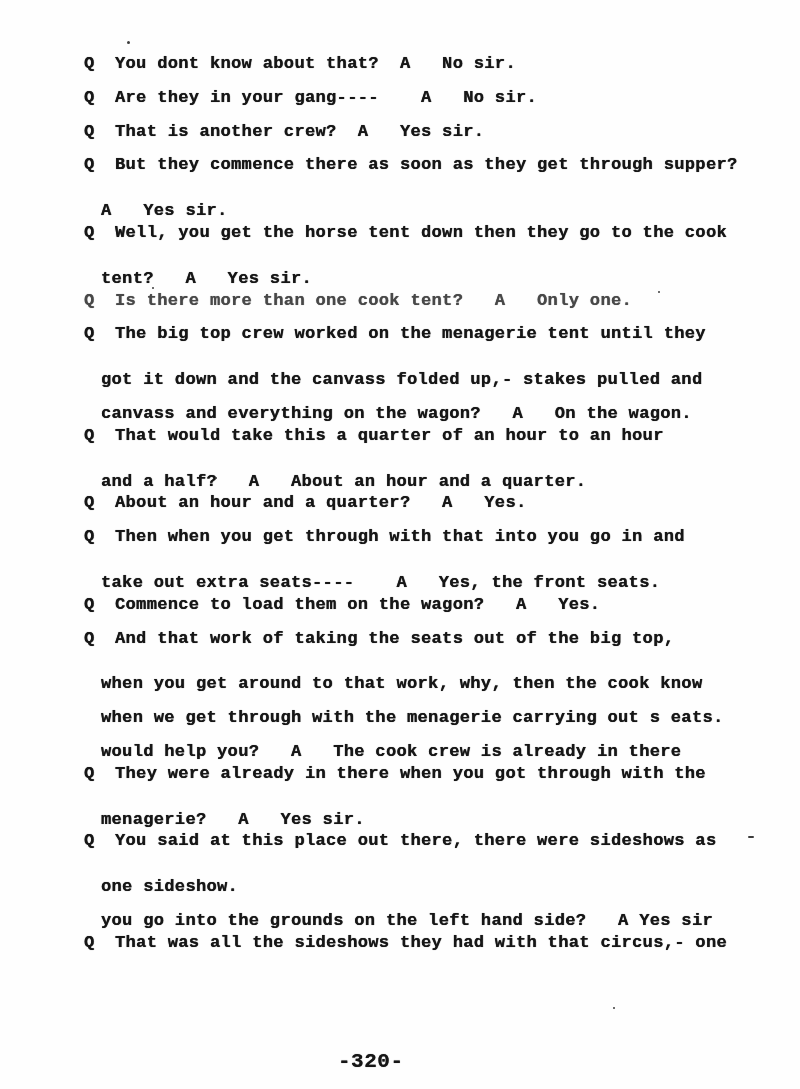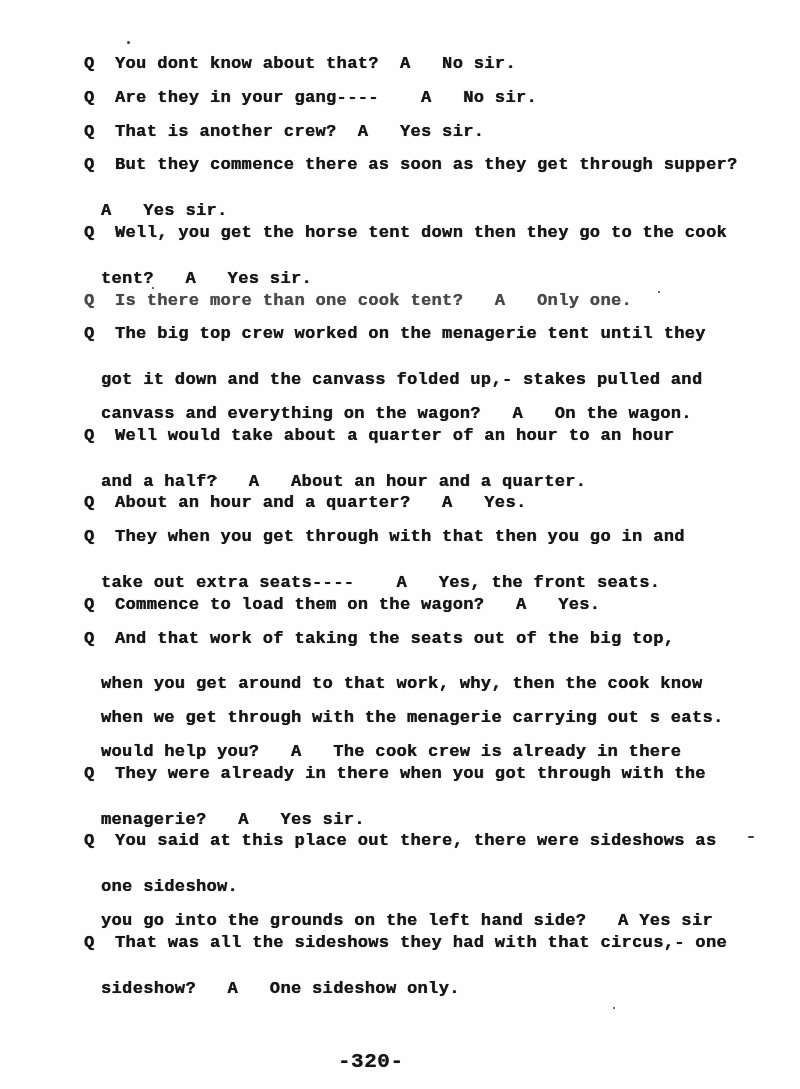--- a/index.html
+++ b/index.html
@@ -69,37 +69,36 @@
       <div class="line q"><span class="qmark">Q</span><span class="text">Are they in your gang----    A   No sir.</span></div>
       <div class="line q"><span class="qmark">Q</span><span class="text">That is another crew?  A   Yes sir.</span></div>
       <div class="line q"><span class="qmark">Q</span><span class="text">But they commence there as soon as they get through supper?</span></div>
       <div class="line cont"><span class="text">A   Yes sir.</span></div>
       <div class="line q"><span class="qmark">Q</span><span class="text">Well, you get the horse tent down then they go to the cook</span></div>
       <div class="line cont"><span class="text">tent?   A   Yes sir.</span></div>
       <div class="line q light"><span class="qmark">Q</span><span class="text">Is there more than one cook tent?   A   Only one.</span></div>
       <div class="line q"><span class="qmark">Q</span><span class="text">The big top crew worked on the menagerie tent until they</span></div>
       <div class="line cont"><span class="text">got it down and the canvass folded up,- stakes pulled and</span></div>
       <div class="line cont"><span class="text">canvass and everything on the wagon?   A   On the wagon.</span></div>
-      <div class="line q"><span class="qmark">Q</span><span class="text">Well would take about a quarter of an hour to an hour</span></div>
+      <div class="line q"><span class="qmark">Q</span><span class="text">That would take this a quarter of an hour to an hour</span></div>
       <div class="line cont"><span class="text">and a half?   A   About an hour and a quarter.</span></div>
       <div class="line q"><span class="qmark">Q</span><span class="text">About an hour and a quarter?   A   Yes.</span></div>
-      <div class="line q"><span class="qmark">Q</span><span class="text">They when you get through with that then you go in and</span></div>
+      <div class="line q"><span class="qmark">Q</span><span class="text">Then when you get through with that into you go in and</span></div>
       <div class="line cont"><span class="text">take out extra seats----    A   Yes, the front seats.</span></div>
       <div class="line q"><span class="qmark">Q</span><span class="text">Commence to load them on the wagon?   A   Yes.</span></div>
       <div class="line q"><span class="qmark">Q</span><span class="text">And that work of taking the seats out of the big top,</span></div>
       <div class="line cont"><span class="text">when you get around to that work, why, then the cook know</span></div>
       <div class="line cont"><span class="text">when we get through with the menagerie carrying out s eats.</span></div>
       <div class="line cont"><span class="text">would help you?   A   The cook crew is already in there</span></div>
       <div class="line q"><span class="qmark">Q</span><span class="text">They were already in there when you got through with the</span></div>
       <div class="line cont"><span class="text">menagerie?   A   Yes sir.</span></div>
       <div class="line q"><span class="qmark">Q</span><span class="text">You said at this place out there, there were sideshows as</span></div>
       <div class="line cont"><span class="text">one sideshow.</span></div>
       <div class="line cont"><span class="text">you go into the grounds on the left hand side?   A Yes sir</span></div>
       <div class="line q"><span class="qmark">Q</span><span class="text">That was all the sideshows they had with that circus,- one</span></div>
-      <div class="line cont"><span class="text">sideshow?   A   One sideshow only.</span></div>
     </div>
 
   <div class="page-number">-320-</div>
 
   <div class="speck" style="left:127px; top:41px; width:3px; height:3px;"></div>
   <div class="speck" style="left:152px; top:287px; width:2px; height:2px;"></div>
   <div class="speck" style="left:658px; top:291px; width:2px; height:2px;"></div>
   <div class="speck dash" style="left:748px; top:836px; width:6px; height:2px;"></div>
   <div class="speck" style="left:613px; top:1007px; width:2px; height:2px;"></div>
   <div class="speck" style="left:215px; top:477px; width:2px; height:2px;"></div>

